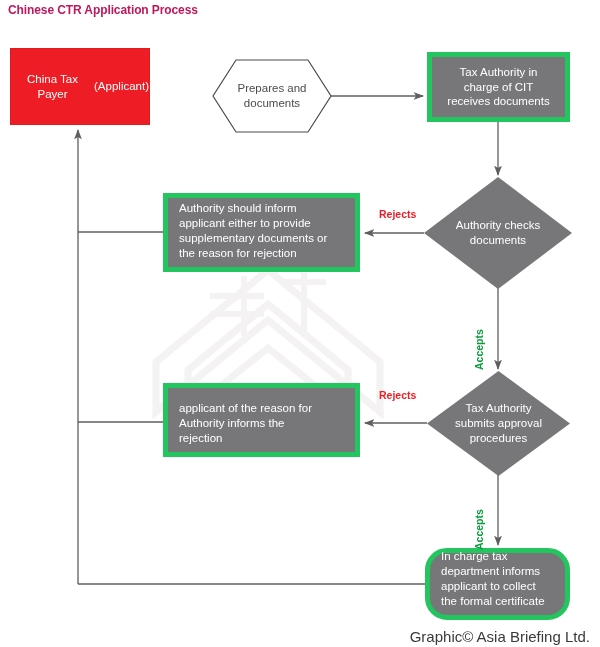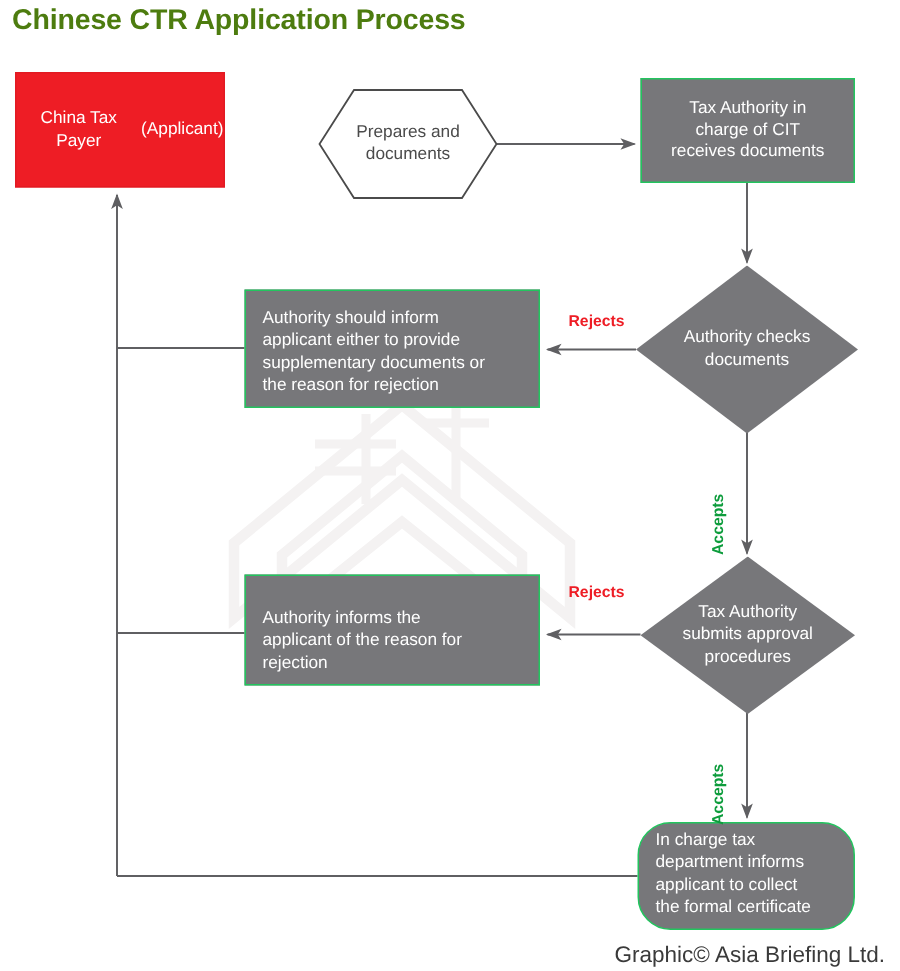--- a/index.html
+++ b/index.html
@@ -17,23 +17,23 @@
     height: 647px;
     background: #ffffff;
     overflow: hidden;
   }
 
   
   #title {
     position: absolute;
     left: 8px;
     top: 3px;
-    font-size: 19px;
+    font-size: 12px;
     font-weight: bold;
-    color: #4d7c0f;
+    color: #be185d;
     letter-spacing: -0.1px;
     white-space: nowrap;
   }
 
   
   #watermark {
     position: absolute;
     left: 148px;
     top: 262px;
     width: 240px;
@@ -69,21 +69,21 @@
   .red-box {
     background: #ee1d25;
     border: 1px solid #e21a22;
     font-size: 11.5px;
     font-weight: normal;
   }
 
   
   .gray-box {
     background: #77777a;
-    border: 1px solid #22c55e;
+    border: 5px solid #22c55e;
     font-size: 11.5px;
   }
   .gray-box.left-align {
     justify-content: flex-end;
     text-align: left;
     padding: 6px 9px 6px 11px;
     align-items: flex-start;
   }
 
   
@@ -244,22 +244,22 @@
       <polygon points="71.5,0 143,52.5 71.5,105 0,52.5" fill="#77777a"></polygon>
     </svg>
     <div class="diamond-label" style="flex-direction:column; padding:0 10px;">
       <span class="label">Tax Authority</span>
       <span class="label">submits approval</span>
       <span class="label">procedures</span>
     </div>
   </div>
 
   <div class="node gray-box left-align" style="left:163px; top:383px; width:197px; height:74px; flex-direction:column;">
+    <span class="label">applicant of the reason for</span>
     <span class="label">Authority informs the</span>
-    <span class="label">applicant of the reason for</span>
     <span class="label">rejection</span>
   </div>
 
   <div class="node gray-box left-align" style="left:425px; top:548px; width:145px; height:72px; flex-direction:column;border-radius:22px;">
     <span class="label">In charge tax</span>
     <span class="label">department informs</span>
     <span class="label">applicant to collect</span>
     <span class="label">the formal certificate</span>
   </div>
 

